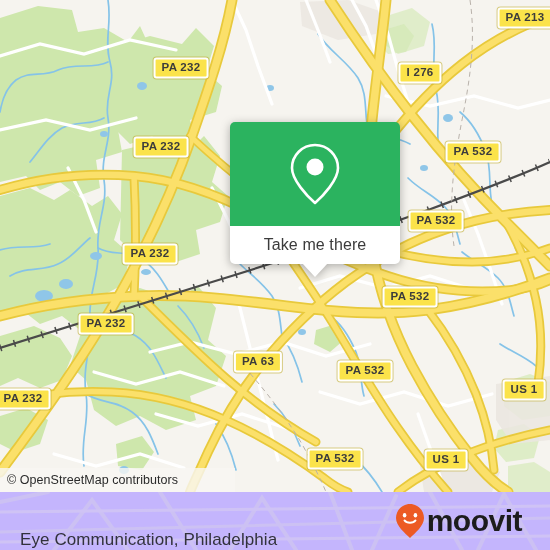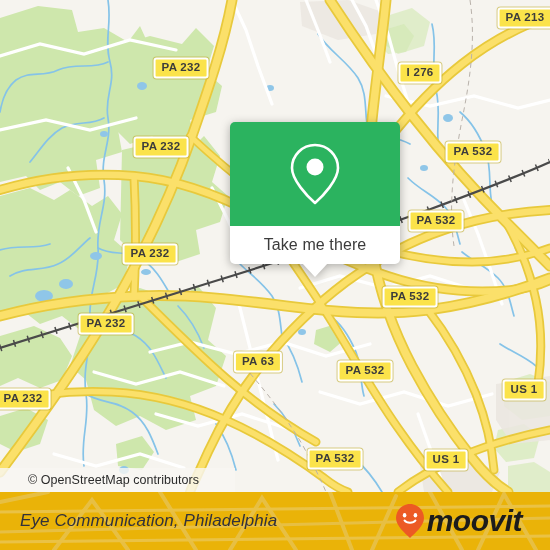--- a/index.html
+++ b/index.html
@@ -32,21 +32,21 @@
 
   
   #attribution {
     position: absolute;
     left: 0;
     top: 468px;
     height: 24px;
     width: 235px;
     display: flex;
     align-items: center;
-    padding-left: 28px;
+    padding-left: 7px;
     box-sizing: border-box;
     background: rgba(248,247,243,0.82);
     font-size: 12.5px;
     color: #2b2b2b;
     letter-spacing: 0.05px;
     z-index: 40;
   }
 
   
   #popup {
@@ -95,26 +95,25 @@
     border-top: 14px solid #ffffff;
   }
 
   
   #bottom-bar {
     position: absolute;
     left: 0;
     top: 492px;
     width: 550px;
     height: 58px;
-    background: #eab308;
-    display: flex;
-    align-items: center;
+    background: #c4b5fd;
+    display: flex;
+    align-items: flex-end;
     z-index: 80;
     overflow: hidden;
-    font-style: italic;
   }
   #bottom-bar-ghost {
     position: absolute;
     left: 0; top: 0;
     width: 550px; height: 58px;
     opacity: 0.28;
     pointer-events: none;
   }
   #place-name {
     position: relative;

